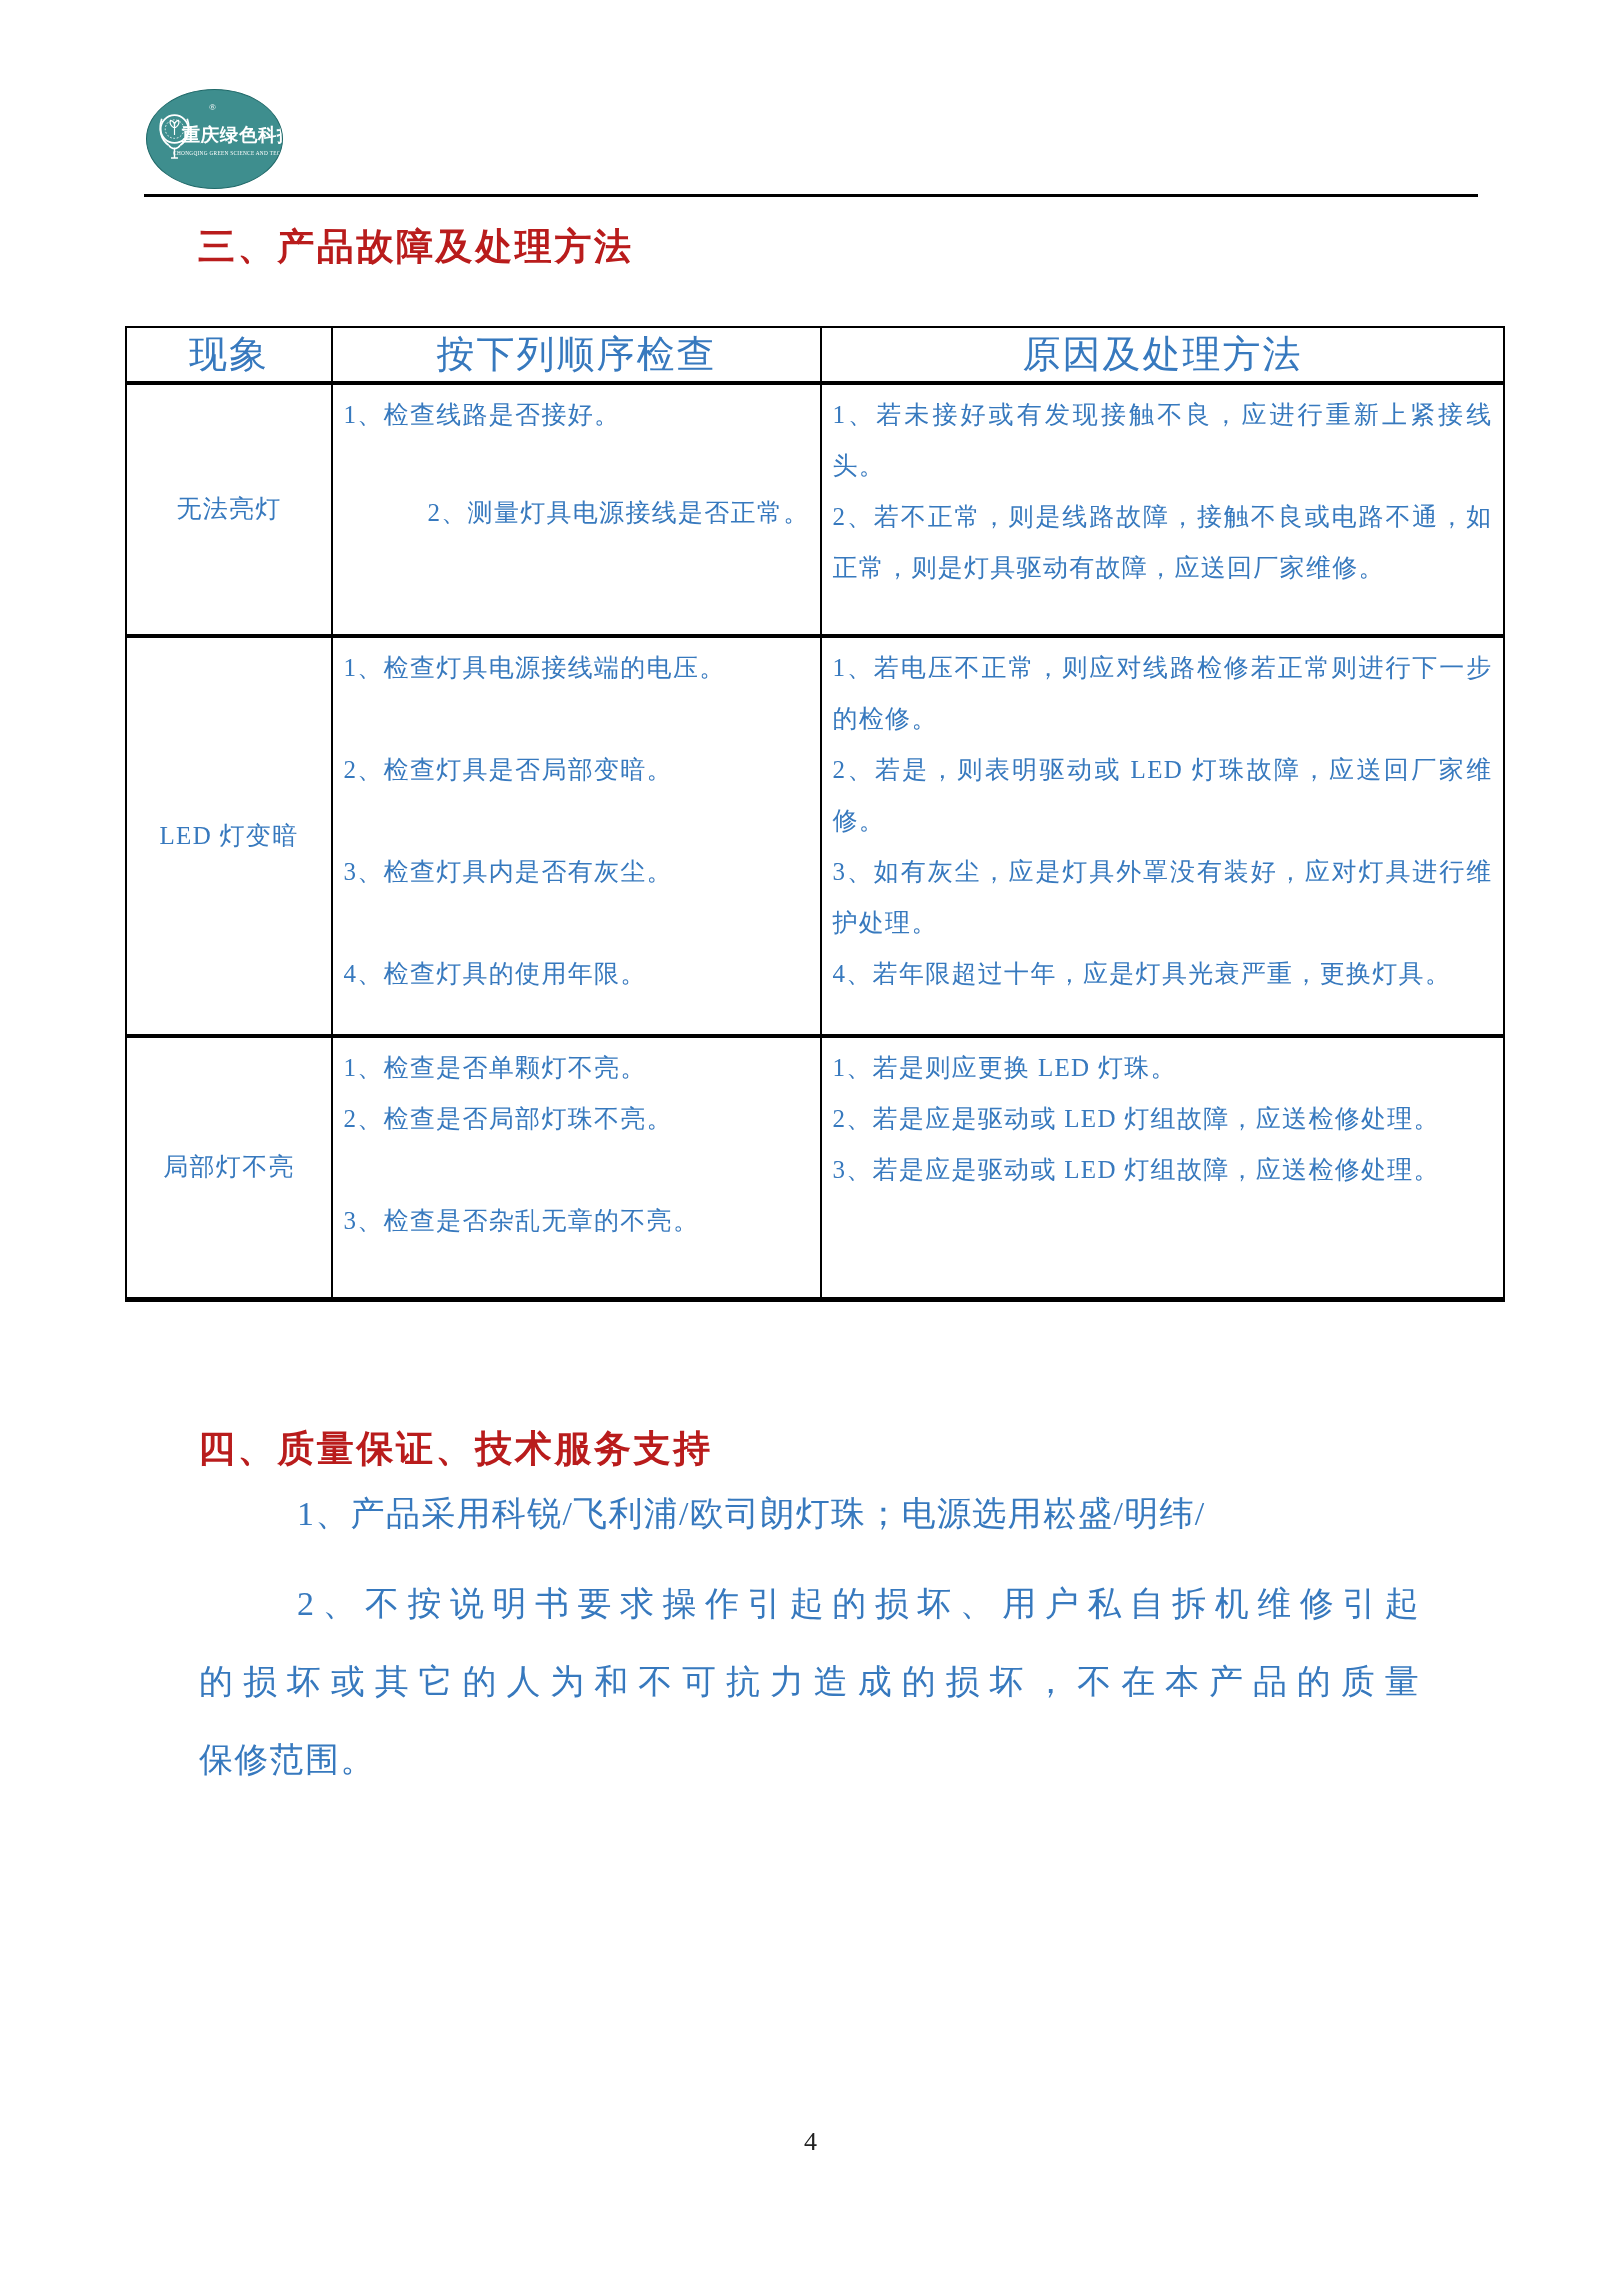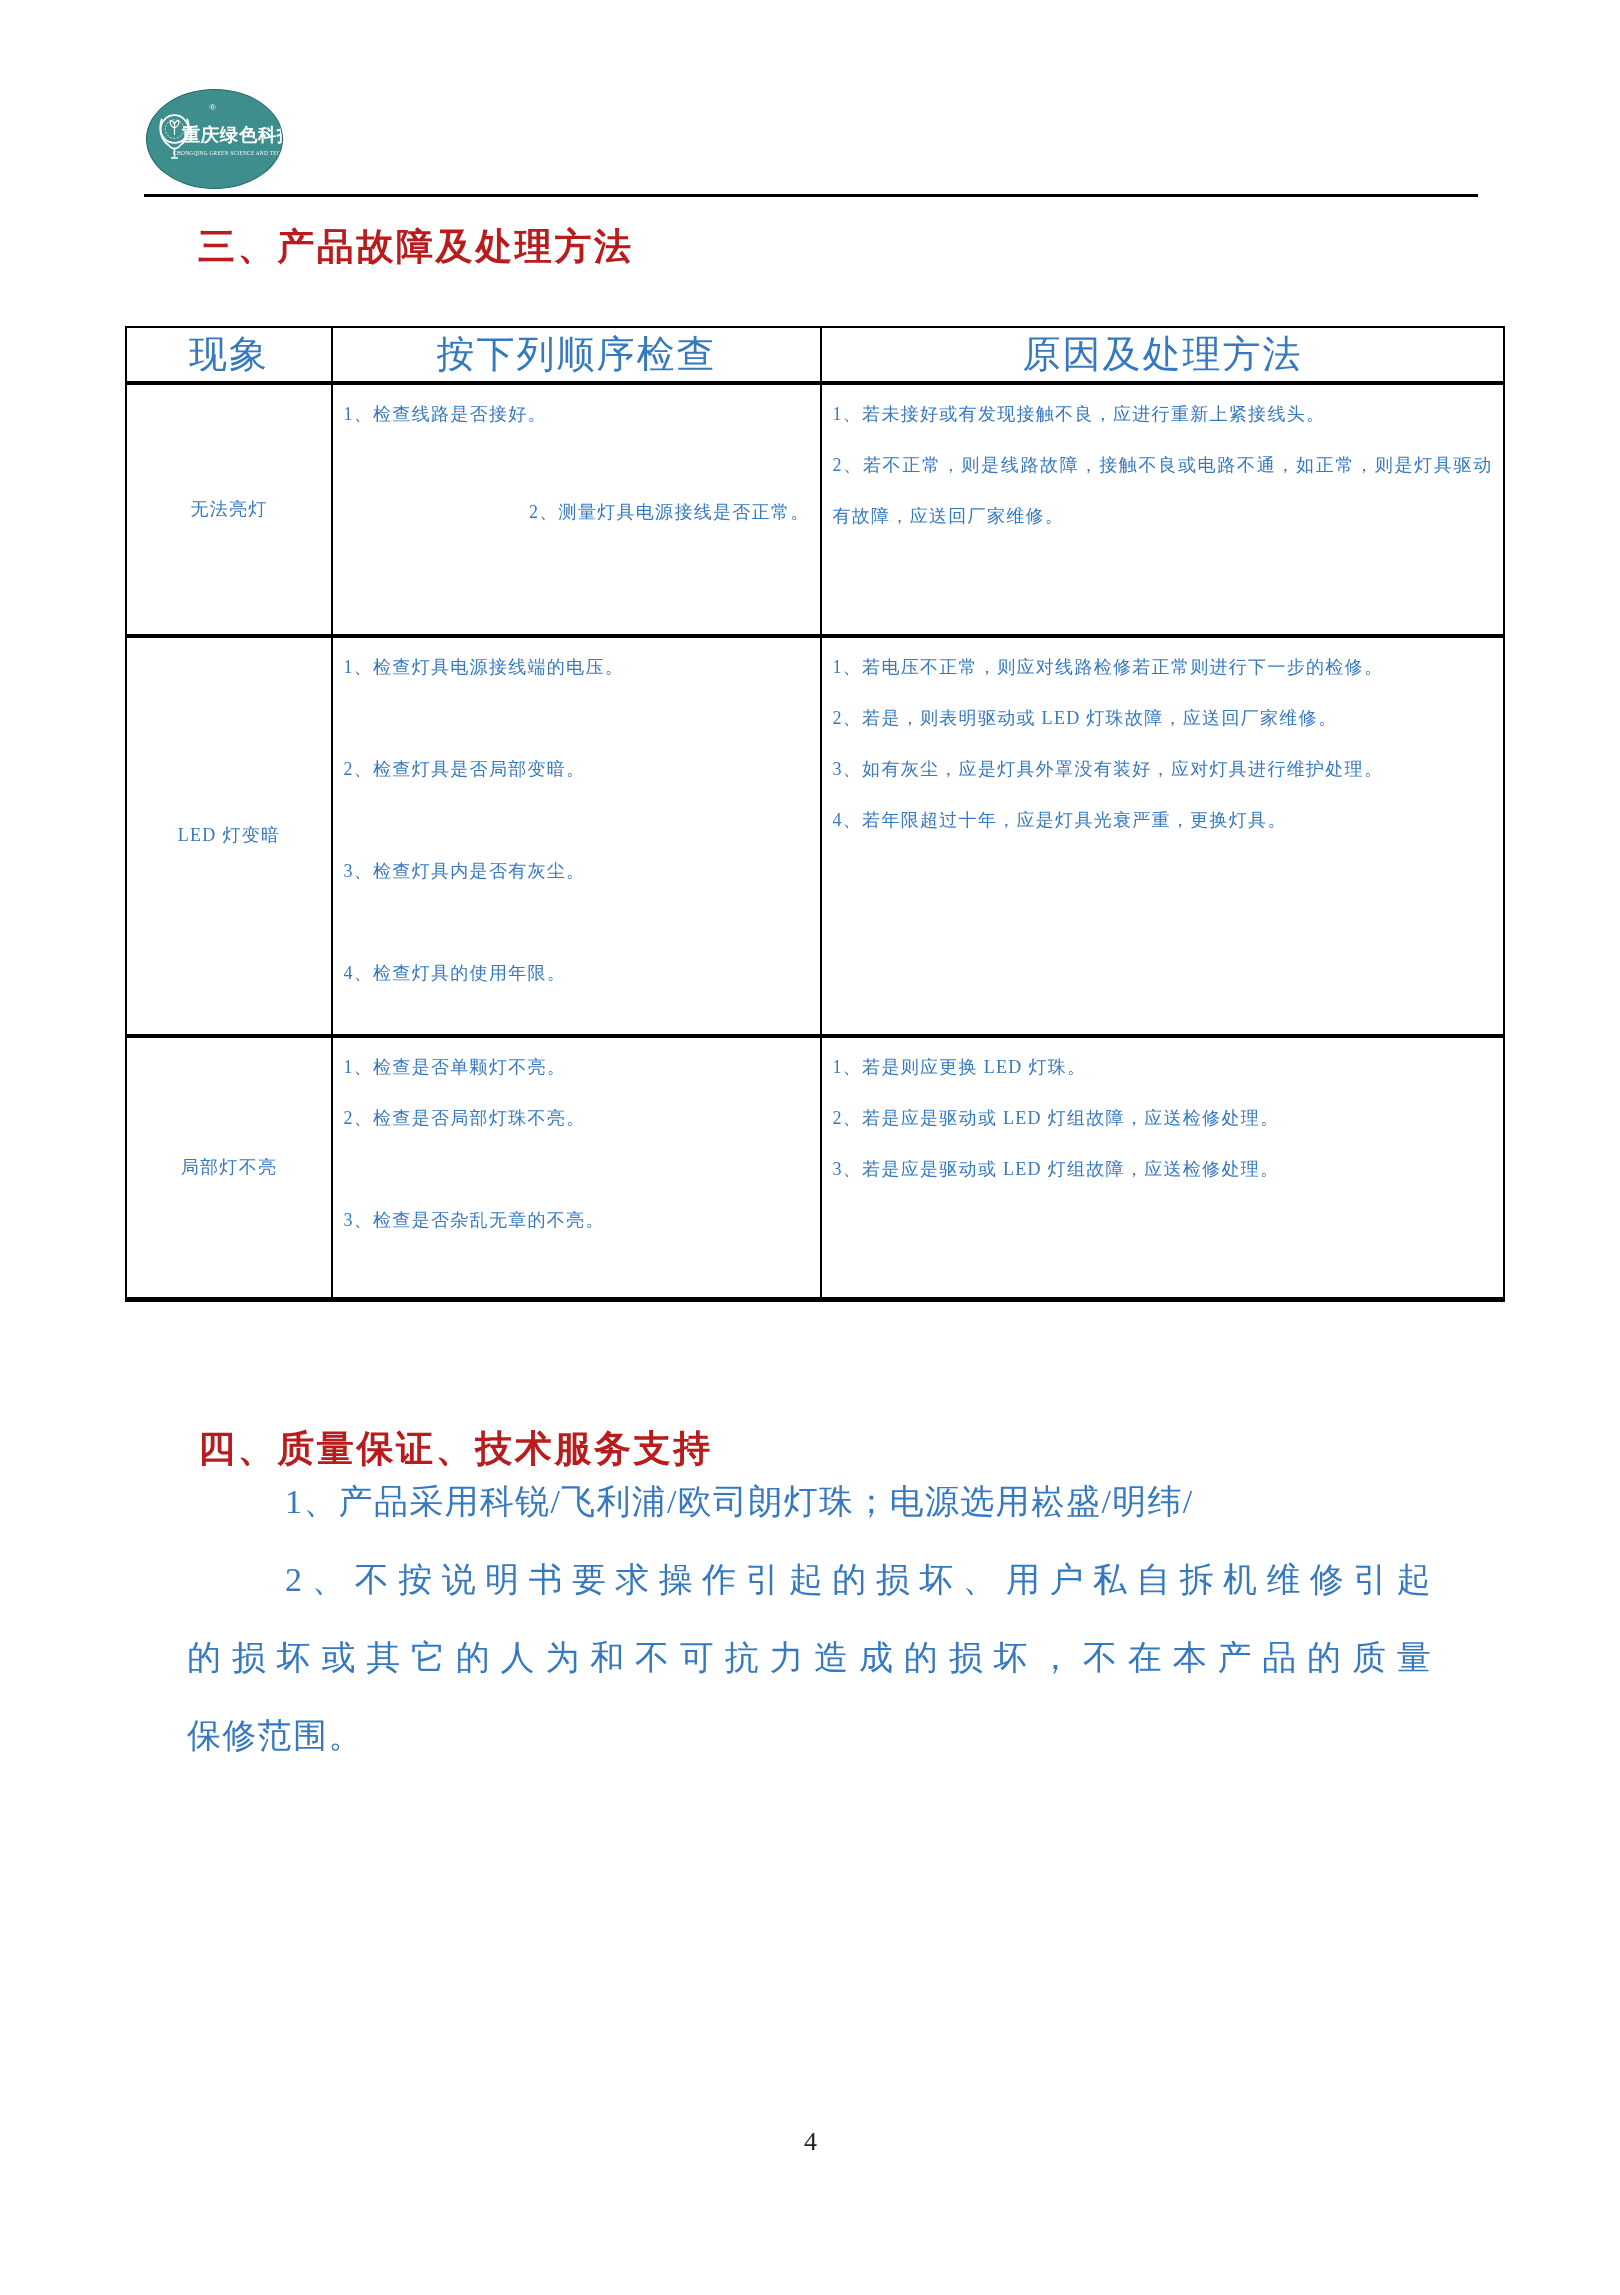--- a/index.html
+++ b/index.html
@@ -34,37 +34,37 @@
     border-collapse:collapse;table-layout:fixed;color:#3779BE;
   }
   .fault-table th,.fault-table td{border:2.6px solid #000;box-sizing:border-box;}
   .fault-table thead th{
     height:56px;font-size:38px;font-weight:normal;text-align:center;
     border-bottom:4.6px solid #000;letter-spacing:2px;
   }
   .fault-table tbody tr{border-bottom:4.6px solid #000;}
   .fault-table tbody tr.r3{border-bottom:5.3px solid #000;}
   .fault-table td{
-    vertical-align:top;font-size:18px;line-height:51px;
+    vertical-align:top;font-size:25px;line-height:51px;
     padding:3.9px 10.5px;letter-spacing:1.3px;
   }
   .fault-table td.phen{
     vertical-align:middle;text-align:center;line-height:1.3;padding:0 9px;
     white-space:nowrap;
   }
   tr.r1{height:253px;} tr.r2{height:400px;} tr.r3{height:263px;}
   .mt1{margin-top:51px;}
   .mt2{margin-top:47px;text-align:right;}
   .cause-item{text-align:justify;}
   
   .paras{
     position:absolute;left:187px;top:1463px;width:1245px;
     font-size:34px;line-height:78px;color:#3779BE;letter-spacing:1.3px;
   }
-  .para{margin:0;}
+  .para{margin:12px;}
   .pline{text-align:justify;text-align-last:justify;}
   .para .pline:last-child{text-align-last:auto;}
   .pline.first{text-indent:98px;}
   
   .page-num{
     position:absolute;left:0;top:2127px;width:100%;text-align:center;
     font-size:26px;color:#222;letter-spacing:0;
   }
 </style>
 </head>

